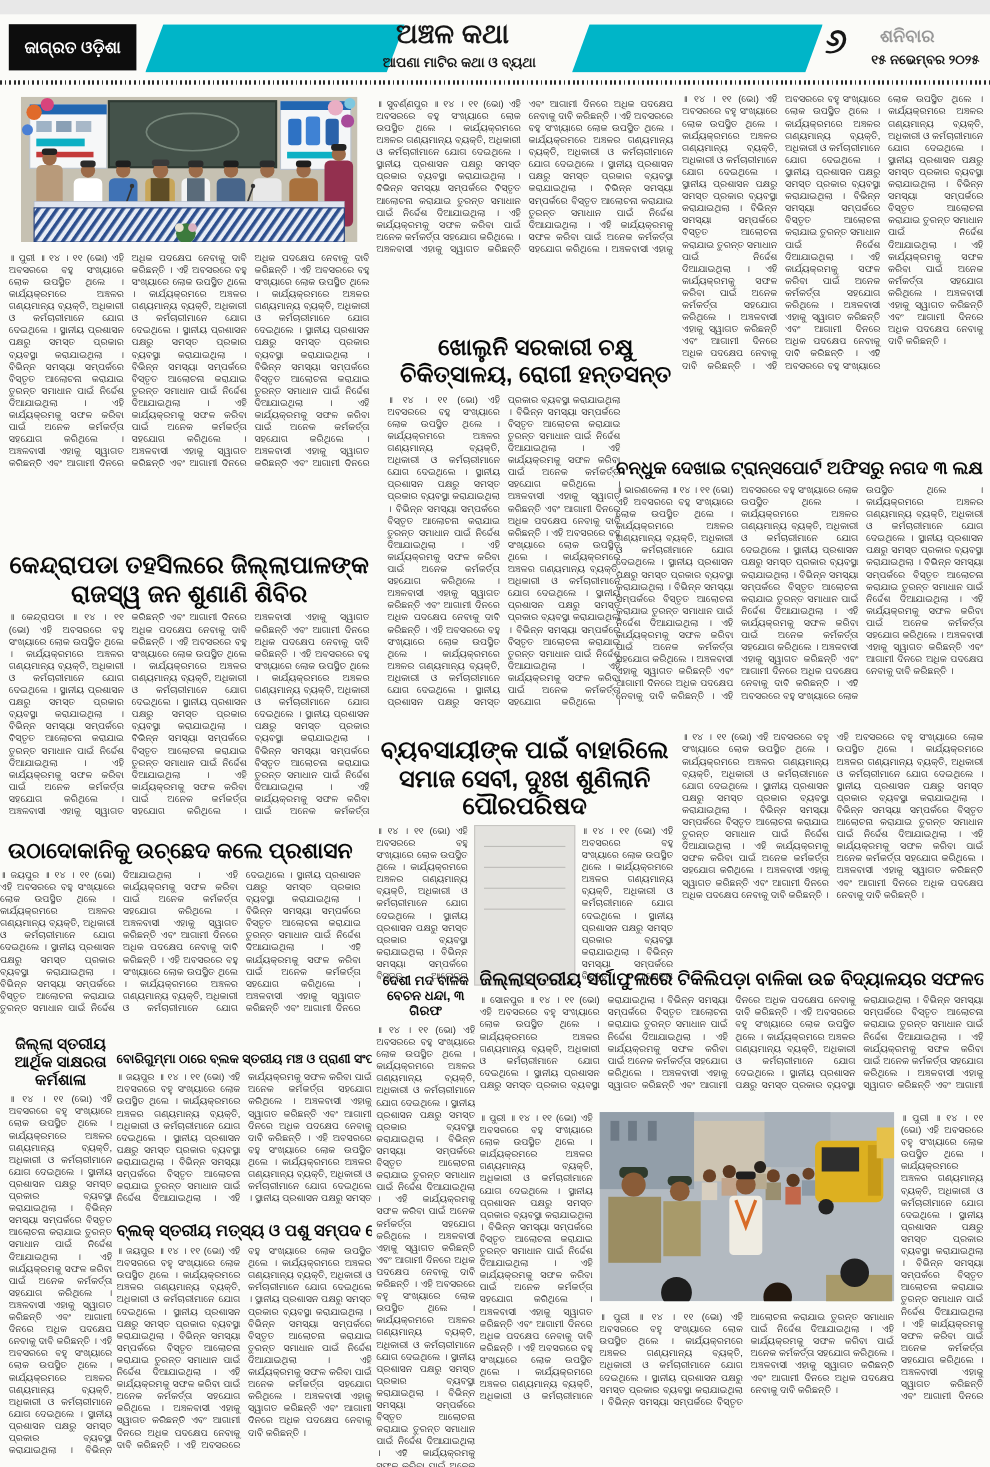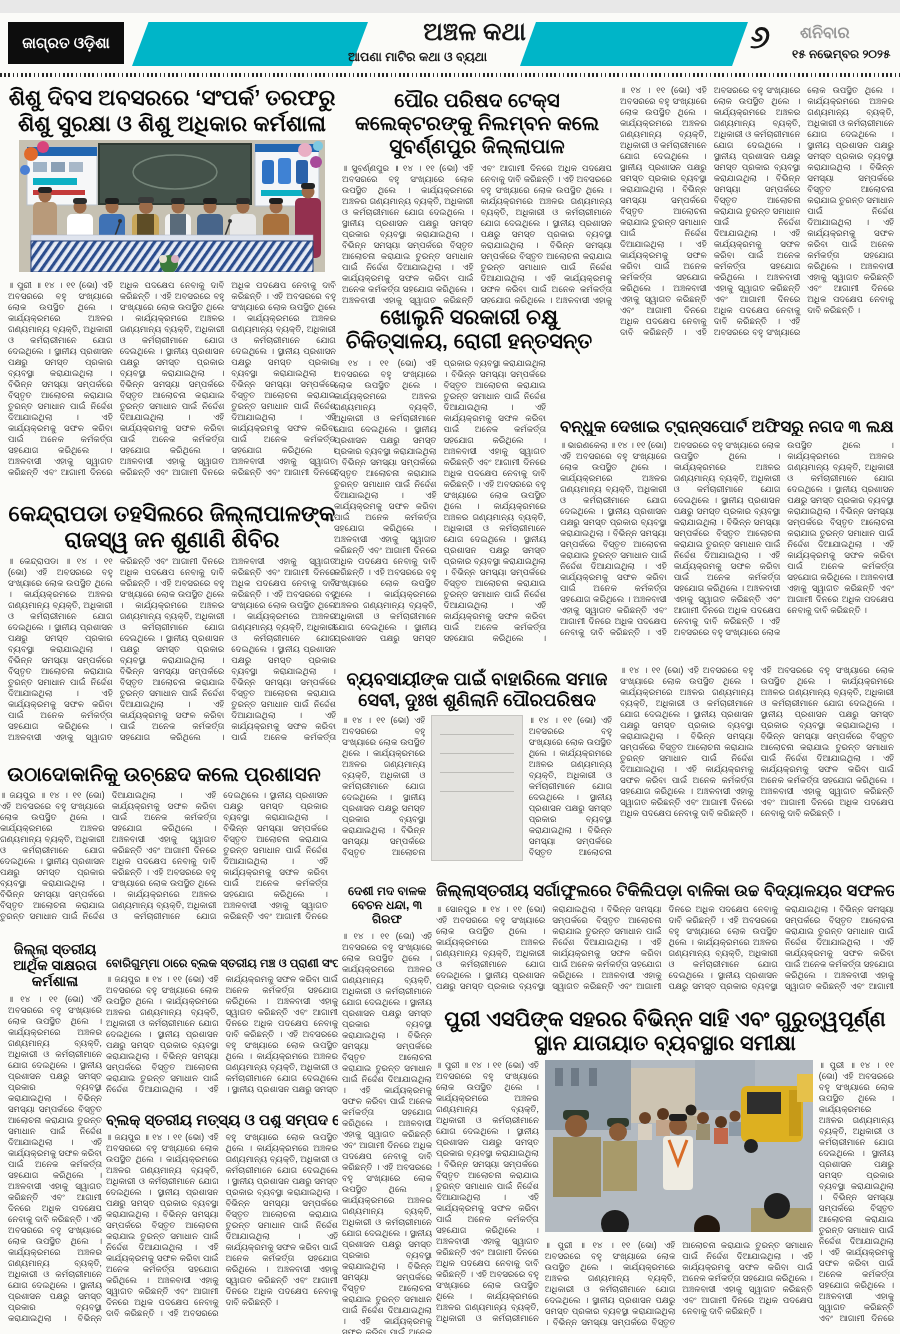--- a/index.html
+++ b/index.html
@@ -5,21 +5,21 @@
   html,body{margin:0;padding:0;background:#e8e8e8}
   #page{position:relative;width:900px;height:1334px;background:#fbfbf8;overflow:hidden;
         font-family:"Liberation Sans","DejaVu Sans",sans-serif;color:#161616;margin:13px auto}
   
   #masthead{position:absolute;left:0;top:0;width:900px;height:60px}
   .brand{position:absolute;left:8px;top:9px;width:116px;height:42px;background:#0d0d0d;color:#fff;
          display:flex;align-items:center;justify-content:center;font-weight:bold;font-size:15px}
   .tealbar{position:absolute;top:9px;height:44px;background:#00b5c8}
   #teal1{left:132px;width:236px;clip-path:polygon(7% 0,100% 0,93% 100%,0 100%)}
   #teal2{left:520px;width:228px;clip-path:polygon(7% 0,100% 0,93% 100%,0 100%)}
-  .section-title{position:absolute;left:360px;top:4px;width:166px;text-align:right;font-weight:bold;font-size:25px}
+  .section-title{position:absolute;left:360px;top:4px;width:166px;text-align:left;font-weight:bold;font-size:25px}
   .section-tag{position:absolute;left:348px;top:37px;width:190px;text-align:left;font-size:12.5px;font-weight:bold}
   .pageno{position:absolute;left:750px;top:6px;font-size:32px;font-weight:bold}
   .weekday{position:absolute;left:800px;top:11px;font-size:16px;color:#979797;font-weight:bold}
   .dateline-top{position:absolute;left:792px;top:34px;font-size:12px;font-weight:bold}
   #dotrule{position:absolute;left:0;top:60px;width:900px;height:4px;
            background:repeating-linear-gradient(90deg,#2a2a2a 0 1.6px,transparent 1.6px 4.2px)}
   
   .art{position:absolute}
   .hl{font-weight:bold;text-align:center;line-height:1.16;color:#0a0a0a;margin:0 0 4px 0}
   .nowrap{white-space:nowrap;overflow:hidden}
@@ -43,21 +43,20 @@
     <div class="tealbar" id="teal2"></div>
     <div class="section-title">ଅଞ୍ଚଳ କଥା</div>
     <div class="section-tag">ଆପଣା ମାଟିର କଥା ଓ ବ୍ୟଥା</div>
     <div class="pageno">୬</div>
     <div class="weekday">ଶନିବାର</div>
     <div class="dateline-top">୧୫ ନଭେମ୍ବର ୨୦୨୫</div>
   </header>
   <div id="dotrule"></div>
 
   <section class="art" style="left:8px;top:72px;width:328px">
-    <h2 class="hl" style="font-size:22px">ଶିଶୁ ଦିବସ ଅବସରରେ ‘ସଂପର୍କ’ ତରଫରୁ ଶିଶୁ ସୁରକ୍ଷା ଓ ଶିଶୁ ଅଧିକାର କର୍ମଶାଳା</h2>
     <div class="photo-wrap">
       <figure>
         <svg width="306" height="132" viewBox="0 0 306 132">
           <defs>
             <pattern id="st" width="7" height="7" patternUnits="userSpaceOnUse" patternTransform="rotate(35)">
               <rect width="7" height="7" fill="#e8ecf4"></rect>
                 <rect width="3.2" height="7" fill="#2c4e8e"></rect>
             </pattern>
           </defs>
           <rect width="306" height="132" fill="#c6c1b2"></rect>
@@ -123,29 +122,28 @@
           <circle cx="150" cy="124" r="9" fill="#3c7a3c"></circle>
             <circle cx="144" cy="119" r="4" fill="#e8e2d0"></circle>
             <circle cx="156" cy="119" r="4" fill="#d8b0c0"></circle>
         </svg>
       </figure>
     </div>
     <div class="body c3" style="height:206px">॥ ପୁରୀ ॥ ୧୪ । ୧୧ (ଭୋ) ଏହି ଅବସରରେ ବହୁ ସଂଖ୍ୟାରେ ଲୋକ ଉପସ୍ଥିତ ଥିଲେ । କାର୍ଯ୍ୟକ୍ରମରେ ଅଞ୍ଚଳର ଗଣ୍ୟମାନ୍ୟ ବ୍ୟକ୍ତି, ଅଧିକାରୀ ଓ କର୍ମଚାରୀମାନେ ଯୋଗ ଦେଇଥିଲେ । ସ୍ଥାନୀୟ ପ୍ରଶାସନ ପକ୍ଷରୁ ସମସ୍ତ ପ୍ରକାର ବ୍ୟବସ୍ଥା କରାଯାଇଥିଲା । ବିଭିନ୍ନ ସମସ୍ୟା ସମ୍ପର୍କରେ ବିସ୍ତୃତ ଆଲୋଚନା କରାଯାଇ ତୁରନ୍ତ ସମାଧାନ ପାଇଁ ନିର୍ଦ୍ଦେଶ ଦିଆଯାଇଥିଲା । ଏହି କାର୍ଯ୍ୟକ୍ରମକୁ ସଫଳ କରିବା ପାଇଁ ଅନେକ କର୍ମକର୍ତ୍ତା ସହଯୋଗ କରିଥିଲେ । ଅଞ୍ଚଳବାସୀ ଏହାକୁ ସ୍ୱାଗତ କରିଛନ୍ତି ଏବଂ ଆଗାମୀ ଦିନରେ ଅଧିକ ପଦକ୍ଷେପ ନେବାକୁ ଦାବି କରିଛନ୍ତି । ଏହି ଅବସରରେ ବହୁ ସଂଖ୍ୟାରେ ଲୋକ ଉପସ୍ଥିତ ଥିଲେ । କାର୍ଯ୍ୟକ୍ରମରେ ଅଞ୍ଚଳର ଗଣ୍ୟମାନ୍ୟ ବ୍ୟକ୍ତି, ଅଧିକାରୀ ଓ କର୍ମଚାରୀମାନେ ଯୋଗ ଦେଇଥିଲେ । ସ୍ଥାନୀୟ ପ୍ରଶାସନ ପକ୍ଷରୁ ସମସ୍ତ ପ୍ରକାର ବ୍ୟବସ୍ଥା କରାଯାଇଥିଲା । ବିଭିନ୍ନ ସମସ୍ୟା ସମ୍ପର୍କରେ ବିସ୍ତୃତ ଆଲୋଚନା କରାଯାଇ ତୁରନ୍ତ ସମାଧାନ ପାଇଁ ନିର୍ଦ୍ଦେଶ ଦିଆଯାଇଥିଲା । ଏହି କାର୍ଯ୍ୟକ୍ରମକୁ ସଫଳ କରିବା ପାଇଁ ଅନେକ କର୍ମକର୍ତ୍ତା ସହଯୋଗ କରିଥିଲେ । ଅଞ୍ଚଳବାସୀ ଏହାକୁ ସ୍ୱାଗତ କରିଛନ୍ତି ଏବଂ ଆଗାମୀ ଦିନରେ ଅଧିକ ପଦକ୍ଷେପ ନେବାକୁ ଦାବି କରିଛନ୍ତି । ଏହି ଅବସରରେ ବହୁ ସଂଖ୍ୟାରେ ଲୋକ ଉପସ୍ଥିତ ଥିଲେ । କାର୍ଯ୍ୟକ୍ରମରେ ଅଞ୍ଚଳର ଗଣ୍ୟମାନ୍ୟ ବ୍ୟକ୍ତି, ଅଧିକାରୀ ଓ କର୍ମଚାରୀମାନେ ଯୋଗ ଦେଇଥିଲେ । ସ୍ଥାନୀୟ ପ୍ରଶାସନ ପକ୍ଷରୁ ସମସ୍ତ ପ୍ରକାର ବ୍ୟବସ୍ଥା କରାଯାଇଥିଲା । ବିଭିନ୍ନ ସମସ୍ୟା ସମ୍ପର୍କରେ ବିସ୍ତୃତ ଆଲୋଚନା କରାଯାଇ ତୁରନ୍ତ ସମାଧାନ ପାଇଁ ନିର୍ଦ୍ଦେଶ ଦିଆଯାଇଥିଲା । ଏହି କାର୍ଯ୍ୟକ୍ରମକୁ ସଫଳ କରିବା ପାଇଁ ଅନେକ କର୍ମକର୍ତ୍ତା ସହଯୋଗ କରିଥିଲେ । ଅଞ୍ଚଳବାସୀ ଏହାକୁ ସ୍ୱାଗତ କରିଛନ୍ତି ଏବଂ ଆଗାମୀ ଦିନରେ ଅଧିକ ପଦକ୍ଷେପ ନେବାକୁ ଦାବି କରିଛନ୍ତି । </div>
   </section>
 
   <section class="art" style="left:342px;top:76px;width:270px">
-    <h2 class="hl" style="font-size:20px">ପୌର ପରିଷଦ ଟେକ୍ସ କଲେକ୍ଟରଙ୍କୁ ନିଲମ୍ବନ କଲେ ସୁବର୍ଣ୍ଣପୁର ଜିଲ୍ଲାପାଳ</h2>
     <div class="body c2" style="height:152px">॥ ସୁବର୍ଣ୍ଣପୁର ॥ ୧୪ । ୧୧ (ଭୋ) ଏହି ଅବସରରେ ବହୁ ସଂଖ୍ୟାରେ ଲୋକ ଉପସ୍ଥିତ ଥିଲେ । କାର୍ଯ୍ୟକ୍ରମରେ ଅଞ୍ଚଳର ଗଣ୍ୟମାନ୍ୟ ବ୍ୟକ୍ତି, ଅଧିକାରୀ ଓ କର୍ମଚାରୀମାନେ ଯୋଗ ଦେଇଥିଲେ । ସ୍ଥାନୀୟ ପ୍ରଶାସନ ପକ୍ଷରୁ ସମସ୍ତ ପ୍ରକାର ବ୍ୟବସ୍ଥା କରାଯାଇଥିଲା । ବିଭିନ୍ନ ସମସ୍ୟା ସମ୍ପର୍କରେ ବିସ୍ତୃତ ଆଲୋଚନା କରାଯାଇ ତୁରନ୍ତ ସମାଧାନ ପାଇଁ ନିର୍ଦ୍ଦେଶ ଦିଆଯାଇଥିଲା । ଏହି କାର୍ଯ୍ୟକ୍ରମକୁ ସଫଳ କରିବା ପାଇଁ ଅନେକ କର୍ମକର୍ତ୍ତା ସହଯୋଗ କରିଥିଲେ । ଅଞ୍ଚଳବାସୀ ଏହାକୁ ସ୍ୱାଗତ କରିଛନ୍ତି ଏବଂ ଆଗାମୀ ଦିନରେ ଅଧିକ ପଦକ୍ଷେପ ନେବାକୁ ଦାବି କରିଛନ୍ତି । ଏହି ଅବସରରେ ବହୁ ସଂଖ୍ୟାରେ ଲୋକ ଉପସ୍ଥିତ ଥିଲେ । କାର୍ଯ୍ୟକ୍ରମରେ ଅଞ୍ଚଳର ଗଣ୍ୟମାନ୍ୟ ବ୍ୟକ୍ତି, ଅଧିକାରୀ ଓ କର୍ମଚାରୀମାନେ ଯୋଗ ଦେଇଥିଲେ । ସ୍ଥାନୀୟ ପ୍ରଶାସନ ପକ୍ଷରୁ ସମସ୍ତ ପ୍ରକାର ବ୍ୟବସ୍ଥା କରାଯାଇଥିଲା । ବିଭିନ୍ନ ସମସ୍ୟା ସମ୍ପର୍କରେ ବିସ୍ତୃତ ଆଲୋଚନା କରାଯାଇ ତୁରନ୍ତ ସମାଧାନ ପାଇଁ ନିର୍ଦ୍ଦେଶ ଦିଆଯାଇଥିଲା । ଏହି କାର୍ଯ୍ୟକ୍ରମକୁ ସଫଳ କରିବା ପାଇଁ ଅନେକ କର୍ମକର୍ତ୍ତା ସହଯୋଗ କରିଥିଲେ । ଅଞ୍ଚଳବାସୀ ଏହାକୁ ସ୍ୱାଗତ କରିଛନ୍ତି ଏବଂ ଆଗାମୀ ଦିନରେ ଅଧିକ ପଦକ୍ଷେପ ନେବାକୁ ଦାବି କରିଛନ୍ତି । </div>
   </section>
 
   <section class="art" style="left:620px;top:72px;width:274px">
     <div class="body c3" style="height:258px">॥ ୧୪ । ୧୧ (ଭୋ) ଏହି ଅବସରରେ ବହୁ ସଂଖ୍ୟାରେ ଲୋକ ଉପସ୍ଥିତ ଥିଲେ । କାର୍ଯ୍ୟକ୍ରମରେ ଅଞ୍ଚଳର ଗଣ୍ୟମାନ୍ୟ ବ୍ୟକ୍ତି, ଅଧିକାରୀ ଓ କର୍ମଚାରୀମାନେ ଯୋଗ ଦେଇଥିଲେ । ସ୍ଥାନୀୟ ପ୍ରଶାସନ ପକ୍ଷରୁ ସମସ୍ତ ପ୍ରକାର ବ୍ୟବସ୍ଥା କରାଯାଇଥିଲା । ବିଭିନ୍ନ ସମସ୍ୟା ସମ୍ପର୍କରେ ବିସ୍ତୃତ ଆଲୋଚନା କରାଯାଇ ତୁରନ୍ତ ସମାଧାନ ପାଇଁ ନିର୍ଦ୍ଦେଶ ଦିଆଯାଇଥିଲା । ଏହି କାର୍ଯ୍ୟକ୍ରମକୁ ସଫଳ କରିବା ପାଇଁ ଅନେକ କର୍ମକର୍ତ୍ତା ସହଯୋଗ କରିଥିଲେ । ଅଞ୍ଚଳବାସୀ ଏହାକୁ ସ୍ୱାଗତ କରିଛନ୍ତି ଏବଂ ଆଗାମୀ ଦିନରେ ଅଧିକ ପଦକ୍ଷେପ ନେବାକୁ ଦାବି କରିଛନ୍ତି । ଏହି ଅବସରରେ ବହୁ ସଂଖ୍ୟାରେ ଲୋକ ଉପସ୍ଥିତ ଥିଲେ । କାର୍ଯ୍ୟକ୍ରମରେ ଅଞ୍ଚଳର ଗଣ୍ୟମାନ୍ୟ ବ୍ୟକ୍ତି, ଅଧିକାରୀ ଓ କର୍ମଚାରୀମାନେ ଯୋଗ ଦେଇଥିଲେ । ସ୍ଥାନୀୟ ପ୍ରଶାସନ ପକ୍ଷରୁ ସମସ୍ତ ପ୍ରକାର ବ୍ୟବସ୍ଥା କରାଯାଇଥିଲା । ବିଭିନ୍ନ ସମସ୍ୟା ସମ୍ପର୍କରେ ବିସ୍ତୃତ ଆଲୋଚନା କରାଯାଇ ତୁରନ୍ତ ସମାଧାନ ପାଇଁ ନିର୍ଦ୍ଦେଶ ଦିଆଯାଇଥିଲା । ଏହି କାର୍ଯ୍ୟକ୍ରମକୁ ସଫଳ କରିବା ପାଇଁ ଅନେକ କର୍ମକର୍ତ୍ତା ସହଯୋଗ କରିଥିଲେ । ଅଞ୍ଚଳବାସୀ ଏହାକୁ ସ୍ୱାଗତ କରିଛନ୍ତି ଏବଂ ଆଗାମୀ ଦିନରେ ଅଧିକ ପଦକ୍ଷେପ ନେବାକୁ ଦାବି କରିଛନ୍ତି । ଏହି ଅବସରରେ ବହୁ ସଂଖ୍ୟାରେ ଲୋକ ଉପସ୍ଥିତ ଥିଲେ । କାର୍ଯ୍ୟକ୍ରମରେ ଅଞ୍ଚଳର ଗଣ୍ୟମାନ୍ୟ ବ୍ୟକ୍ତି, ଅଧିକାରୀ ଓ କର୍ମଚାରୀମାନେ ଯୋଗ ଦେଇଥିଲେ । ସ୍ଥାନୀୟ ପ୍ରଶାସନ ପକ୍ଷରୁ ସମସ୍ତ ପ୍ରକାର ବ୍ୟବସ୍ଥା କରାଯାଇଥିଲା । ବିଭିନ୍ନ ସମସ୍ୟା ସମ୍ପର୍କରେ ବିସ୍ତୃତ ଆଲୋଚନା କରାଯାଇ ତୁରନ୍ତ ସମାଧାନ ପାଇଁ ନିର୍ଦ୍ଦେଶ ଦିଆଯାଇଥିଲା । ଏହି କାର୍ଯ୍ୟକ୍ରମକୁ ସଫଳ କରିବା ପାଇଁ ଅନେକ କର୍ମକର୍ତ୍ତା ସହଯୋଗ କରିଥିଲେ । ଅଞ୍ଚଳବାସୀ ଏହାକୁ ସ୍ୱାଗତ କରିଛନ୍ତି ଏବଂ ଆଗାମୀ ଦିନରେ ଅଧିକ ପଦକ୍ଷେପ ନେବାକୁ ଦାବି କରିଛନ୍ତି । </div>
   </section>
 
-  <section class="art" style="left:334px;top:292px;width:270px">
+  <section class="art" style="left:352px;top:292px;width:270px">
     <h2 class="hl" style="font-size:21px">ଖୋଲୁନି ସରକାରୀ ଚକ୍ଷୁ ଚିକିତ୍ସାଳୟ, ରୋଗୀ ହନ୍ତସନ୍ତ</h2>
     <div class="body c2" style="height:296px;width:212px">॥ ୧୪ । ୧୧ (ଭୋ) ଏହି ଅବସରରେ ବହୁ ସଂଖ୍ୟାରେ ଲୋକ ଉପସ୍ଥିତ ଥିଲେ । କାର୍ଯ୍ୟକ୍ରମରେ ଅଞ୍ଚଳର ଗଣ୍ୟମାନ୍ୟ ବ୍ୟକ୍ତି, ଅଧିକାରୀ ଓ କର୍ମଚାରୀମାନେ ଯୋଗ ଦେଇଥିଲେ । ସ୍ଥାନୀୟ ପ୍ରଶାସନ ପକ୍ଷରୁ ସମସ୍ତ ପ୍ରକାର ବ୍ୟବସ୍ଥା କରାଯାଇଥିଲା । ବିଭିନ୍ନ ସମସ୍ୟା ସମ୍ପର୍କରେ ବିସ୍ତୃତ ଆଲୋଚନା କରାଯାଇ ତୁରନ୍ତ ସମାଧାନ ପାଇଁ ନିର୍ଦ୍ଦେଶ ଦିଆଯାଇଥିଲା । ଏହି କାର୍ଯ୍ୟକ୍ରମକୁ ସଫଳ କରିବା ପାଇଁ ଅନେକ କର୍ମକର୍ତ୍ତା ସହଯୋଗ କରିଥିଲେ । ଅଞ୍ଚଳବାସୀ ଏହାକୁ ସ୍ୱାଗତ କରିଛନ୍ତି ଏବଂ ଆଗାମୀ ଦିନରେ ଅଧିକ ପଦକ୍ଷେପ ନେବାକୁ ଦାବି କରିଛନ୍ତି । ଏହି ଅବସରରେ ବହୁ ସଂଖ୍ୟାରେ ଲୋକ ଉପସ୍ଥିତ ଥିଲେ । କାର୍ଯ୍ୟକ୍ରମରେ ଅଞ୍ଚଳର ଗଣ୍ୟମାନ୍ୟ ବ୍ୟକ୍ତି, ଅଧିକାରୀ ଓ କର୍ମଚାରୀମାନେ ଯୋଗ ଦେଇଥିଲେ । ସ୍ଥାନୀୟ ପ୍ରଶାସନ ପକ୍ଷରୁ ସମସ୍ତ ପ୍ରକାର ବ୍ୟବସ୍ଥା କରାଯାଇଥିଲା । ବିଭିନ୍ନ ସମସ୍ୟା ସମ୍ପର୍କରେ ବିସ୍ତୃତ ଆଲୋଚନା କରାଯାଇ ତୁରନ୍ତ ସମାଧାନ ପାଇଁ ନିର୍ଦ୍ଦେଶ ଦିଆଯାଇଥିଲା । ଏହି କାର୍ଯ୍ୟକ୍ରମକୁ ସଫଳ କରିବା ପାଇଁ ଅନେକ କର୍ମକର୍ତ୍ତା ସହଯୋଗ କରିଥିଲେ । ଅଞ୍ଚଳବାସୀ ଏହାକୁ ସ୍ୱାଗତ କରିଛନ୍ତି ଏବଂ ଆଗାମୀ ଦିନରେ ଅଧିକ ପଦକ୍ଷେପ ନେବାକୁ ଦାବି କରିଛନ୍ତି । ଏହି ଅବସରରେ ବହୁ ସଂଖ୍ୟାରେ ଲୋକ ଉପସ୍ଥିତ ଥିଲେ । କାର୍ଯ୍ୟକ୍ରମରେ ଅଞ୍ଚଳର ଗଣ୍ୟମାନ୍ୟ ବ୍ୟକ୍ତି, ଅଧିକାରୀ ଓ କର୍ମଚାରୀମାନେ ଯୋଗ ଦେଇଥିଲେ । ସ୍ଥାନୀୟ ପ୍ରଶାସନ ପକ୍ଷରୁ ସମସ୍ତ ପ୍ରକାର ବ୍ୟବସ୍ଥା କରାଯାଇଥିଲା । ବିଭିନ୍ନ ସମସ୍ୟା ସମ୍ପର୍କରେ ବିସ୍ତୃତ ଆଲୋଚନା କରାଯାଇ ତୁରନ୍ତ ସମାଧାନ ପାଇଁ ନିର୍ଦ୍ଦେଶ ଦିଆଯାଇଥିଲା । ଏହି କାର୍ଯ୍ୟକ୍ରମକୁ ସଫଳ କରିବା ପାଇଁ ଅନେକ କର୍ମକର୍ତ୍ତା ସହଯୋଗ କରିଥିଲେ । ଅଞ୍ଚଳବାସୀ ଏହାକୁ ସ୍ୱାଗତ କରିଛନ୍ତି ଏବଂ ଆଗାମୀ ଦିନରେ ଅଧିକ ପଦକ୍ଷେପ ନେବାକୁ ଦାବି କରିଛନ୍ତି । </div>
   </section>
 
   <section class="art" style="left:560px;top:404px;width:334px">
     <h2 class="hl nowrap" style="font-size:16.5px">ବନ୍ଧୁକ ଦେଖାଇ ଟ୍ରାନ୍ସପୋର୍ଟ ଅଫିସରୁ ନଗଦ ୩ ଲକ୍ଷ ୫୦ ହଜାର ଲୁଟ୍</h2>
     <div class="body c3" style="height:206px">॥ ଭାରଣକେଲା ॥ ୧୪ । ୧୧ (ଭୋ) ଏହି ଅବସରରେ ବହୁ ସଂଖ୍ୟାରେ ଲୋକ ଉପସ୍ଥିତ ଥିଲେ । କାର୍ଯ୍ୟକ୍ରମରେ ଅଞ୍ଚଳର ଗଣ୍ୟମାନ୍ୟ ବ୍ୟକ୍ତି, ଅଧିକାରୀ ଓ କର୍ମଚାରୀମାନେ ଯୋଗ ଦେଇଥିଲେ । ସ୍ଥାନୀୟ ପ୍ରଶାସନ ପକ୍ଷରୁ ସମସ୍ତ ପ୍ରକାର ବ୍ୟବସ୍ଥା କରାଯାଇଥିଲା । ବିଭିନ୍ନ ସମସ୍ୟା ସମ୍ପର୍କରେ ବିସ୍ତୃତ ଆଲୋଚନା କରାଯାଇ ତୁରନ୍ତ ସମାଧାନ ପାଇଁ ନିର୍ଦ୍ଦେଶ ଦିଆଯାଇଥିଲା । ଏହି କାର୍ଯ୍ୟକ୍ରମକୁ ସଫଳ କରିବା ପାଇଁ ଅନେକ କର୍ମକର୍ତ୍ତା ସହଯୋଗ କରିଥିଲେ । ଅଞ୍ଚଳବାସୀ ଏହାକୁ ସ୍ୱାଗତ କରିଛନ୍ତି ଏବଂ ଆଗାମୀ ଦିନରେ ଅଧିକ ପଦକ୍ଷେପ ନେବାକୁ ଦାବି କରିଛନ୍ତି । ଏହି ଅବସରରେ ବହୁ ସଂଖ୍ୟାରେ ଲୋକ ଉପସ୍ଥିତ ଥିଲେ । କାର୍ଯ୍ୟକ୍ରମରେ ଅଞ୍ଚଳର ଗଣ୍ୟମାନ୍ୟ ବ୍ୟକ୍ତି, ଅଧିକାରୀ ଓ କର୍ମଚାରୀମାନେ ଯୋଗ ଦେଇଥିଲେ । ସ୍ଥାନୀୟ ପ୍ରଶାସନ ପକ୍ଷରୁ ସମସ୍ତ ପ୍ରକାର ବ୍ୟବସ୍ଥା କରାଯାଇଥିଲା । ବିଭିନ୍ନ ସମସ୍ୟା ସମ୍ପର୍କରେ ବିସ୍ତୃତ ଆଲୋଚନା କରାଯାଇ ତୁରନ୍ତ ସମାଧାନ ପାଇଁ ନିର୍ଦ୍ଦେଶ ଦିଆଯାଇଥିଲା । ଏହି କାର୍ଯ୍ୟକ୍ରମକୁ ସଫଳ କରିବା ପାଇଁ ଅନେକ କର୍ମକର୍ତ୍ତା ସହଯୋଗ କରିଥିଲେ । ଅଞ୍ଚଳବାସୀ ଏହାକୁ ସ୍ୱାଗତ କରିଛନ୍ତି ଏବଂ ଆଗାମୀ ଦିନରେ ଅଧିକ ପଦକ୍ଷେପ ନେବାକୁ ଦାବି କରିଛନ୍ତି । ଏହି ଅବସରରେ ବହୁ ସଂଖ୍ୟାରେ ଲୋକ ଉପସ୍ଥିତ ଥିଲେ । କାର୍ଯ୍ୟକ୍ରମରେ ଅଞ୍ଚଳର ଗଣ୍ୟମାନ୍ୟ ବ୍ୟକ୍ତି, ଅଧିକାରୀ ଓ କର୍ମଚାରୀମାନେ ଯୋଗ ଦେଇଥିଲେ । ସ୍ଥାନୀୟ ପ୍ରଶାସନ ପକ୍ଷରୁ ସମସ୍ତ ପ୍ରକାର ବ୍ୟବସ୍ଥା କରାଯାଇଥିଲା । ବିଭିନ୍ନ ସମସ୍ୟା ସମ୍ପର୍କରେ ବିସ୍ତୃତ ଆଲୋଚନା କରାଯାଇ ତୁରନ୍ତ ସମାଧାନ ପାଇଁ ନିର୍ଦ୍ଦେଶ ଦିଆଯାଇଥିଲା । ଏହି କାର୍ଯ୍ୟକ୍ରମକୁ ସଫଳ କରିବା ପାଇଁ ଅନେକ କର୍ମକର୍ତ୍ତା ସହଯୋଗ କରିଥିଲେ । ଅଞ୍ଚଳବାସୀ ଏହାକୁ ସ୍ୱାଗତ କରିଛନ୍ତି ଏବଂ ଆଗାମୀ ଦିନରେ ଅଧିକ ପଦକ୍ଷେପ ନେବାକୁ ଦାବି କରିଛନ୍ତି । </div>
   </section>
 
   <section class="art" style="left:8px;top:488px;width:328px">
@@ -167,21 +165,21 @@
     <h2 class="hl nowrap" style="font-size:11.5px">ବୋରିଗୁମ୍ମା ଠାରେ ବ୍ଲକ ସ୍ତରୀୟ ମଞ୍ଚ ଓ ପ୍ରାଣୀ ସଂପଦ ମେଳା</h2>
     <div class="body c2" style="height:122px">॥ ଜୟପୁର ॥ ୧୪ । ୧୧ (ଭୋ) ଏହି ଅବସରରେ ବହୁ ସଂଖ୍ୟାରେ ଲୋକ ଉପସ୍ଥିତ ଥିଲେ । କାର୍ଯ୍ୟକ୍ରମରେ ଅଞ୍ଚଳର ଗଣ୍ୟମାନ୍ୟ ବ୍ୟକ୍ତି, ଅଧିକାରୀ ଓ କର୍ମଚାରୀମାନେ ଯୋଗ ଦେଇଥିଲେ । ସ୍ଥାନୀୟ ପ୍ରଶାସନ ପକ୍ଷରୁ ସମସ୍ତ ପ୍ରକାର ବ୍ୟବସ୍ଥା କରାଯାଇଥିଲା । ବିଭିନ୍ନ ସମସ୍ୟା ସମ୍ପର୍କରେ ବିସ୍ତୃତ ଆଲୋଚନା କରାଯାଇ ତୁରନ୍ତ ସମାଧାନ ପାଇଁ ନିର୍ଦ୍ଦେଶ ଦିଆଯାଇଥିଲା । ଏହି କାର୍ଯ୍ୟକ୍ରମକୁ ସଫଳ କରିବା ପାଇଁ ଅନେକ କର୍ମକର୍ତ୍ତା ସହଯୋଗ କରିଥିଲେ । ଅଞ୍ଚଳବାସୀ ଏହାକୁ ସ୍ୱାଗତ କରିଛନ୍ତି ଏବଂ ଆଗାମୀ ଦିନରେ ଅଧିକ ପଦକ୍ଷେପ ନେବାକୁ ଦାବି କରିଛନ୍ତି । ଏହି ଅବସରରେ ବହୁ ସଂଖ୍ୟାରେ ଲୋକ ଉପସ୍ଥିତ ଥିଲେ । କାର୍ଯ୍ୟକ୍ରମରେ ଅଞ୍ଚଳର ଗଣ୍ୟମାନ୍ୟ ବ୍ୟକ୍ତି, ଅଧିକାରୀ ଓ କର୍ମଚାରୀମାନେ ଯୋଗ ଦେଇଥିଲେ । ସ୍ଥାନୀୟ ପ୍ରଶାସନ ପକ୍ଷରୁ ସମସ୍ତ ପ୍ରକାର ବ୍ୟବସ୍ଥା କରାଯାଇଥିଲା । ବିଭିନ୍ନ ସମସ୍ୟା ସମ୍ପର୍କରେ ବିସ୍ତୃତ ଆଲୋଚନା କରାଯାଇ ତୁରନ୍ତ ସମାଧାନ ପାଇଁ ନିର୍ଦ୍ଦେଶ ଦିଆଯାଇଥିଲା । ଏହି କାର୍ଯ୍ୟକ୍ରମକୁ ସଫଳ କରିବା ପାଇଁ ଅନେକ କର୍ମକର୍ତ୍ତା ସହଯୋଗ କରିଥିଲେ । ଅଞ୍ଚଳବାସୀ ଏହାକୁ ସ୍ୱାଗତ କରିଛନ୍ତି ଏବଂ ଆଗାମୀ ଦିନରେ ଅଧିକ ପଦକ୍ଷେପ ନେବାକୁ ଦାବି କରିଛନ୍ତି । </div>
   </section>
 
   <section class="art" style="left:106px;top:1098px;width:232px">
     <h2 class="hl nowrap" style="font-size:15px">ବ୍ଲକ୍ ସ୍ତରୀୟ ମତ୍ସ୍ୟ ଓ ପଶୁ ସମ୍ପଦ ମେଳା</h2>
     <div class="body c2" style="height:190px">॥ ଜୟପୁର ॥ ୧୪ । ୧୧ (ଭୋ) ଏହି ଅବସରରେ ବହୁ ସଂଖ୍ୟାରେ ଲୋକ ଉପସ୍ଥିତ ଥିଲେ । କାର୍ଯ୍ୟକ୍ରମରେ ଅଞ୍ଚଳର ଗଣ୍ୟମାନ୍ୟ ବ୍ୟକ୍ତି, ଅଧିକାରୀ ଓ କର୍ମଚାରୀମାନେ ଯୋଗ ଦେଇଥିଲେ । ସ୍ଥାନୀୟ ପ୍ରଶାସନ ପକ୍ଷରୁ ସମସ୍ତ ପ୍ରକାର ବ୍ୟବସ୍ଥା କରାଯାଇଥିଲା । ବିଭିନ୍ନ ସମସ୍ୟା ସମ୍ପର୍କରେ ବିସ୍ତୃତ ଆଲୋଚନା କରାଯାଇ ତୁରନ୍ତ ସମାଧାନ ପାଇଁ ନିର୍ଦ୍ଦେଶ ଦିଆଯାଇଥିଲା । ଏହି କାର୍ଯ୍ୟକ୍ରମକୁ ସଫଳ କରିବା ପାଇଁ ଅନେକ କର୍ମକର୍ତ୍ତା ସହଯୋଗ କରିଥିଲେ । ଅଞ୍ଚଳବାସୀ ଏହାକୁ ସ୍ୱାଗତ କରିଛନ୍ତି ଏବଂ ଆଗାମୀ ଦିନରେ ଅଧିକ ପଦକ୍ଷେପ ନେବାକୁ ଦାବି କରିଛନ୍ତି । ଏହି ଅବସରରେ ବହୁ ସଂଖ୍ୟାରେ ଲୋକ ଉପସ୍ଥିତ ଥିଲେ । କାର୍ଯ୍ୟକ୍ରମରେ ଅଞ୍ଚଳର ଗଣ୍ୟମାନ୍ୟ ବ୍ୟକ୍ତି, ଅଧିକାରୀ ଓ କର୍ମଚାରୀମାନେ ଯୋଗ ଦେଇଥିଲେ । ସ୍ଥାନୀୟ ପ୍ରଶାସନ ପକ୍ଷରୁ ସମସ୍ତ ପ୍ରକାର ବ୍ୟବସ୍ଥା କରାଯାଇଥିଲା । ବିଭିନ୍ନ ସମସ୍ୟା ସମ୍ପର୍କରେ ବିସ୍ତୃତ ଆଲୋଚନା କରାଯାଇ ତୁରନ୍ତ ସମାଧାନ ପାଇଁ ନିର୍ଦ୍ଦେଶ ଦିଆଯାଇଥିଲା । ଏହି କାର୍ଯ୍ୟକ୍ରମକୁ ସଫଳ କରିବା ପାଇଁ ଅନେକ କର୍ମକର୍ତ୍ତା ସହଯୋଗ କରିଥିଲେ । ଅଞ୍ଚଳବାସୀ ଏହାକୁ ସ୍ୱାଗତ କରିଛନ୍ତି ଏବଂ ଆଗାମୀ ଦିନରେ ଅଧିକ ପଦକ୍ଷେପ ନେବାକୁ ଦାବି କରିଛନ୍ତି । </div>
   </section>
 
   <section class="art" style="left:342px;top:656px;width:270px">
-    <h2 class="hl" style="font-size:18px">ବ୍ୟବସାୟୀଙ୍କ ପାଇଁ ବାହାରିଲେ ସମାଜ ସେବୀ, ଦୁଃଖ ଶୁଣିଲାନି ପୌରପରିଷଦ</h2>
+    <h2 class="hl" style="font-size:22px">ବ୍ୟବସାୟୀଙ୍କ ପାଇଁ ବାହାରିଲେ ସମାଜ ସେବୀ, ଦୁଃଖ ଶୁଣିଲାନି ପୌରପରିଷଦ</h2>
     <div class="row">
       <div class="body c1" style="width:84px;height:148px">॥ ୧୪ । ୧୧ (ଭୋ) ଏହି ଅବସରରେ ବହୁ ସଂଖ୍ୟାରେ ଲୋକ ଉପସ୍ଥିତ ଥିଲେ । କାର୍ଯ୍ୟକ୍ରମରେ ଅଞ୍ଚଳର ଗଣ୍ୟମାନ୍ୟ ବ୍ୟକ୍ତି, ଅଧିକାରୀ ଓ କର୍ମଚାରୀମାନେ ଯୋଗ ଦେଇଥିଲେ । ସ୍ଥାନୀୟ ପ୍ରଶାସନ ପକ୍ଷରୁ ସମସ୍ତ ପ୍ରକାର ବ୍ୟବସ୍ଥା କରାଯାଇଥିଲା । ବିଭିନ୍ନ ସମସ୍ୟା ସମ୍ପର୍କରେ ବିସ୍ତୃତ ଆଲୋଚନା କରାଯାଇ ତୁରନ୍ତ ସମାଧାନ ପାଇଁ ନିର୍ଦ୍ଦେଶ ଦିଆଯାଇଥିଲା । ଏହି କାର୍ଯ୍ୟକ୍ରମକୁ ସଫଳ କରିବା ପାଇଁ ଅନେକ କର୍ମକର୍ତ୍ତା ସହଯୋଗ କରିଥିଲେ । ଅଞ୍ଚଳବାସୀ ଏହାକୁ ସ୍ୱାଗତ କରିଛନ୍ତି ଏବଂ ଆଗାମୀ ଦିନରେ ଅଧିକ ପଦକ୍ଷେପ ନେବାକୁ ଦାବି କରିଛନ୍ତି । </div>
       <figure class="graybox" style="width:92px;height:146px">
         <div class="gl"></div>
           <div class="gl"></div>
           <div class="gl"></div>
           <div class="gl"></div>
       </figure>
       <div class="body c1" style="width:84px;height:148px">॥ ୧୪ । ୧୧ (ଭୋ) ଏହି ଅବସରରେ ବହୁ ସଂଖ୍ୟାରେ ଲୋକ ଉପସ୍ଥିତ ଥିଲେ । କାର୍ଯ୍ୟକ୍ରମରେ ଅଞ୍ଚଳର ଗଣ୍ୟମାନ୍ୟ ବ୍ୟକ୍ତି, ଅଧିକାରୀ ଓ କର୍ମଚାରୀମାନେ ଯୋଗ ଦେଇଥିଲେ । ସ୍ଥାନୀୟ ପ୍ରଶାସନ ପକ୍ଷରୁ ସମସ୍ତ ପ୍ରକାର ବ୍ୟବସ୍ଥା କରାଯାଇଥିଲା । ବିଭିନ୍ନ ସମସ୍ୟା ସମ୍ପର୍କରେ ବିସ୍ତୃତ ଆଲୋଚନା କରାଯାଇ ତୁରନ୍ତ ସମାଧାନ ପାଇଁ ନିର୍ଦ୍ଦେଶ ଦିଆଯାଇଥିଲା । ଏହି କାର୍ଯ୍ୟକ୍ରମକୁ ସଫଳ କରିବା ପାଇଁ ଅନେକ କର୍ମକର୍ତ୍ତା ସହଯୋଗ କରିଥିଲେ । ଅଞ୍ଚଳବାସୀ ଏହାକୁ ସ୍ୱାଗତ କରିଛନ୍ତି ଏବଂ ଆଗାମୀ ଦିନରେ ଅଧିକ ପଦକ୍ଷେପ ନେବାକୁ ଦାବି କରିଛନ୍ତି । </div>
     </div>
@@ -195,21 +193,20 @@
   <section class="art" style="left:620px;top:652px;width:274px">
     <div class="body c2" style="height:160px">॥ ୧୪ । ୧୧ (ଭୋ) ଏହି ଅବସରରେ ବହୁ ସଂଖ୍ୟାରେ ଲୋକ ଉପସ୍ଥିତ ଥିଲେ । କାର୍ଯ୍ୟକ୍ରମରେ ଅଞ୍ଚଳର ଗଣ୍ୟମାନ୍ୟ ବ୍ୟକ୍ତି, ଅଧିକାରୀ ଓ କର୍ମଚାରୀମାନେ ଯୋଗ ଦେଇଥିଲେ । ସ୍ଥାନୀୟ ପ୍ରଶାସନ ପକ୍ଷରୁ ସମସ୍ତ ପ୍ରକାର ବ୍ୟବସ୍ଥା କରାଯାଇଥିଲା । ବିଭିନ୍ନ ସମସ୍ୟା ସମ୍ପର୍କରେ ବିସ୍ତୃତ ଆଲୋଚନା କରାଯାଇ ତୁରନ୍ତ ସମାଧାନ ପାଇଁ ନିର୍ଦ୍ଦେଶ ଦିଆଯାଇଥିଲା । ଏହି କାର୍ଯ୍ୟକ୍ରମକୁ ସଫଳ କରିବା ପାଇଁ ଅନେକ କର୍ମକର୍ତ୍ତା ସହଯୋଗ କରିଥିଲେ । ଅଞ୍ଚଳବାସୀ ଏହାକୁ ସ୍ୱାଗତ କରିଛନ୍ତି ଏବଂ ଆଗାମୀ ଦିନରେ ଅଧିକ ପଦକ୍ଷେପ ନେବାକୁ ଦାବି କରିଛନ୍ତି । ଏହି ଅବସରରେ ବହୁ ସଂଖ୍ୟାରେ ଲୋକ ଉପସ୍ଥିତ ଥିଲେ । କାର୍ଯ୍ୟକ୍ରମରେ ଅଞ୍ଚଳର ଗଣ୍ୟମାନ୍ୟ ବ୍ୟକ୍ତି, ଅଧିକାରୀ ଓ କର୍ମଚାରୀମାନେ ଯୋଗ ଦେଇଥିଲେ । ସ୍ଥାନୀୟ ପ୍ରଶାସନ ପକ୍ଷରୁ ସମସ୍ତ ପ୍ରକାର ବ୍ୟବସ୍ଥା କରାଯାଇଥିଲା । ବିଭିନ୍ନ ସମସ୍ୟା ସମ୍ପର୍କରେ ବିସ୍ତୃତ ଆଲୋଚନା କରାଯାଇ ତୁରନ୍ତ ସମାଧାନ ପାଇଁ ନିର୍ଦ୍ଦେଶ ଦିଆଯାଇଥିଲା । ଏହି କାର୍ଯ୍ୟକ୍ରମକୁ ସଫଳ କରିବା ପାଇଁ ଅନେକ କର୍ମକର୍ତ୍ତା ସହଯୋଗ କରିଥିଲେ । ଅଞ୍ଚଳବାସୀ ଏହାକୁ ସ୍ୱାଗତ କରିଛନ୍ତି ଏବଂ ଆଗାମୀ ଦିନରେ ଅଧିକ ପଦକ୍ଷେପ ନେବାକୁ ଦାବି କରିଛନ୍ତି । </div>
   </section>
 
   <section class="art" style="left:436px;top:868px;width:458px">
     <h2 class="hl nowrap" style="font-size:16.5px">ଜିଲ୍ଲାସ୍ତରୀୟ ସର୍ଗାଫୁଲରେ ଟିକିଲିପଡ଼ା ବାଳିକା ଉଚ୍ଚ ବିଦ୍ୟାଳୟର ସଫଳତା</h2>
     <div class="body c4" style="height:94px">॥ ସୋନପୁର ॥ ୧୪ । ୧୧ (ଭୋ) ଏହି ଅବସରରେ ବହୁ ସଂଖ୍ୟାରେ ଲୋକ ଉପସ୍ଥିତ ଥିଲେ । କାର୍ଯ୍ୟକ୍ରମରେ ଅଞ୍ଚଳର ଗଣ୍ୟମାନ୍ୟ ବ୍ୟକ୍ତି, ଅଧିକାରୀ ଓ କର୍ମଚାରୀମାନେ ଯୋଗ ଦେଇଥିଲେ । ସ୍ଥାନୀୟ ପ୍ରଶାସନ ପକ୍ଷରୁ ସମସ୍ତ ପ୍ରକାର ବ୍ୟବସ୍ଥା କରାଯାଇଥିଲା । ବିଭିନ୍ନ ସମସ୍ୟା ସମ୍ପର୍କରେ ବିସ୍ତୃତ ଆଲୋଚନା କରାଯାଇ ତୁରନ୍ତ ସମାଧାନ ପାଇଁ ନିର୍ଦ୍ଦେଶ ଦିଆଯାଇଥିଲା । ଏହି କାର୍ଯ୍ୟକ୍ରମକୁ ସଫଳ କରିବା ପାଇଁ ଅନେକ କର୍ମକର୍ତ୍ତା ସହଯୋଗ କରିଥିଲେ । ଅଞ୍ଚଳବାସୀ ଏହାକୁ ସ୍ୱାଗତ କରିଛନ୍ତି ଏବଂ ଆଗାମୀ ଦିନରେ ଅଧିକ ପଦକ୍ଷେପ ନେବାକୁ ଦାବି କରିଛନ୍ତି । ଏହି ଅବସରରେ ବହୁ ସଂଖ୍ୟାରେ ଲୋକ ଉପସ୍ଥିତ ଥିଲେ । କାର୍ଯ୍ୟକ୍ରମରେ ଅଞ୍ଚଳର ଗଣ୍ୟମାନ୍ୟ ବ୍ୟକ୍ତି, ଅଧିକାରୀ ଓ କର୍ମଚାରୀମାନେ ଯୋଗ ଦେଇଥିଲେ । ସ୍ଥାନୀୟ ପ୍ରଶାସନ ପକ୍ଷରୁ ସମସ୍ତ ପ୍ରକାର ବ୍ୟବସ୍ଥା କରାଯାଇଥିଲା । ବିଭିନ୍ନ ସମସ୍ୟା ସମ୍ପର୍କରେ ବିସ୍ତୃତ ଆଲୋଚନା କରାଯାଇ ତୁରନ୍ତ ସମାଧାନ ପାଇଁ ନିର୍ଦ୍ଦେଶ ଦିଆଯାଇଥିଲା । ଏହି କାର୍ଯ୍ୟକ୍ରମକୁ ସଫଳ କରିବା ପାଇଁ ଅନେକ କର୍ମକର୍ତ୍ତା ସହଯୋଗ କରିଥିଲେ । ଅଞ୍ଚଳବାସୀ ଏହାକୁ ସ୍ୱାଗତ କରିଛନ୍ତି ଏବଂ ଆଗାମୀ ଦିନରେ ଅଧିକ ପଦକ୍ଷେପ ନେବାକୁ ଦାବି କରିଛନ୍ତି । </div>
   </section>
 
   <section class="art" style="left:436px;top:994px;width:458px">
-    <h2 class="hl" style="font-size:21px">ପୁରୀ ଏସପିଙ୍କ ସହରର ବିଭିନ୍ନ ସାହି ଏବଂ ଗୁରୁତ୍ୱପୂର୍ଣ୍ଣ ସ୍ଥାନ ଯାତାୟାତ ବ୍ୟବସ୍ଥାର ସମୀକ୍ଷା</h2>
     <div class="row" style="margin-top:4px">
       <div class="body c1" style="width:104px;height:268px">॥ ପୁରୀ ॥ ୧୪ । ୧୧ (ଭୋ) ଏହି ଅବସରରେ ବହୁ ସଂଖ୍ୟାରେ ଲୋକ ଉପସ୍ଥିତ ଥିଲେ । କାର୍ଯ୍ୟକ୍ରମରେ ଅଞ୍ଚଳର ଗଣ୍ୟମାନ୍ୟ ବ୍ୟକ୍ତି, ଅଧିକାରୀ ଓ କର୍ମଚାରୀମାନେ ଯୋଗ ଦେଇଥିଲେ । ସ୍ଥାନୀୟ ପ୍ରଶାସନ ପକ୍ଷରୁ ସମସ୍ତ ପ୍ରକାର ବ୍ୟବସ୍ଥା କରାଯାଇଥିଲା । ବିଭିନ୍ନ ସମସ୍ୟା ସମ୍ପର୍କରେ ବିସ୍ତୃତ ଆଲୋଚନା କରାଯାଇ ତୁରନ୍ତ ସମାଧାନ ପାଇଁ ନିର୍ଦ୍ଦେଶ ଦିଆଯାଇଥିଲା । ଏହି କାର୍ଯ୍ୟକ୍ରମକୁ ସଫଳ କରିବା ପାଇଁ ଅନେକ କର୍ମକର୍ତ୍ତା ସହଯୋଗ କରିଥିଲେ । ଅଞ୍ଚଳବାସୀ ଏହାକୁ ସ୍ୱାଗତ କରିଛନ୍ତି ଏବଂ ଆଗାମୀ ଦିନରେ ଅଧିକ ପଦକ୍ଷେପ ନେବାକୁ ଦାବି କରିଛନ୍ତି । ଏହି ଅବସରରେ ବହୁ ସଂଖ୍ୟାରେ ଲୋକ ଉପସ୍ଥିତ ଥିଲେ । କାର୍ଯ୍ୟକ୍ରମରେ ଅଞ୍ଚଳର ଗଣ୍ୟମାନ୍ୟ ବ୍ୟକ୍ତି, ଅଧିକାରୀ ଓ କର୍ମଚାରୀମାନେ ଯୋଗ ଦେଇଥିଲେ । ସ୍ଥାନୀୟ ପ୍ରଶାସନ ପକ୍ଷରୁ ସମସ୍ତ ପ୍ରକାର ବ୍ୟବସ୍ଥା କରାଯାଇଥିଲା । ବିଭିନ୍ନ ସମସ୍ୟା ସମ୍ପର୍କରେ ବିସ୍ତୃତ ଆଲୋଚନା କରାଯାଇ ତୁରନ୍ତ ସମାଧାନ ପାଇଁ ନିର୍ଦ୍ଦେଶ ଦିଆଯାଇଥିଲା । ଏହି କାର୍ଯ୍ୟକ୍ରମକୁ ସଫଳ କରିବା ପାଇଁ ଅନେକ କର୍ମକର୍ତ୍ତା ସହଯୋଗ କରିଥିଲେ । ଅଞ୍ଚଳବାସୀ ଏହାକୁ ସ୍ୱାଗତ କରିଛନ୍ତି ଏବଂ ଆଗାମୀ ଦିନରେ ଅଧିକ ପଦକ୍ଷେପ ନେବାକୁ ଦାବି କରିଛନ୍ତି । </div>
       <div style="width:268px">
         <figure>
           <svg width="268" height="172" viewBox="0 0 268 172">
             <rect width="268" height="172" fill="#b3bac1"></rect>
             <rect x="0" y="0" width="86" height="70" fill="#929ea9"></rect>
             <rect x="10" y="8" width="8" height="18" fill="#6e7a86"></rect>
               <rect x="26" y="8" width="8" height="18" fill="#6e7a86"></rect>
               <rect x="44" y="8" width="8" height="18" fill="#6e7a86"></rect>

